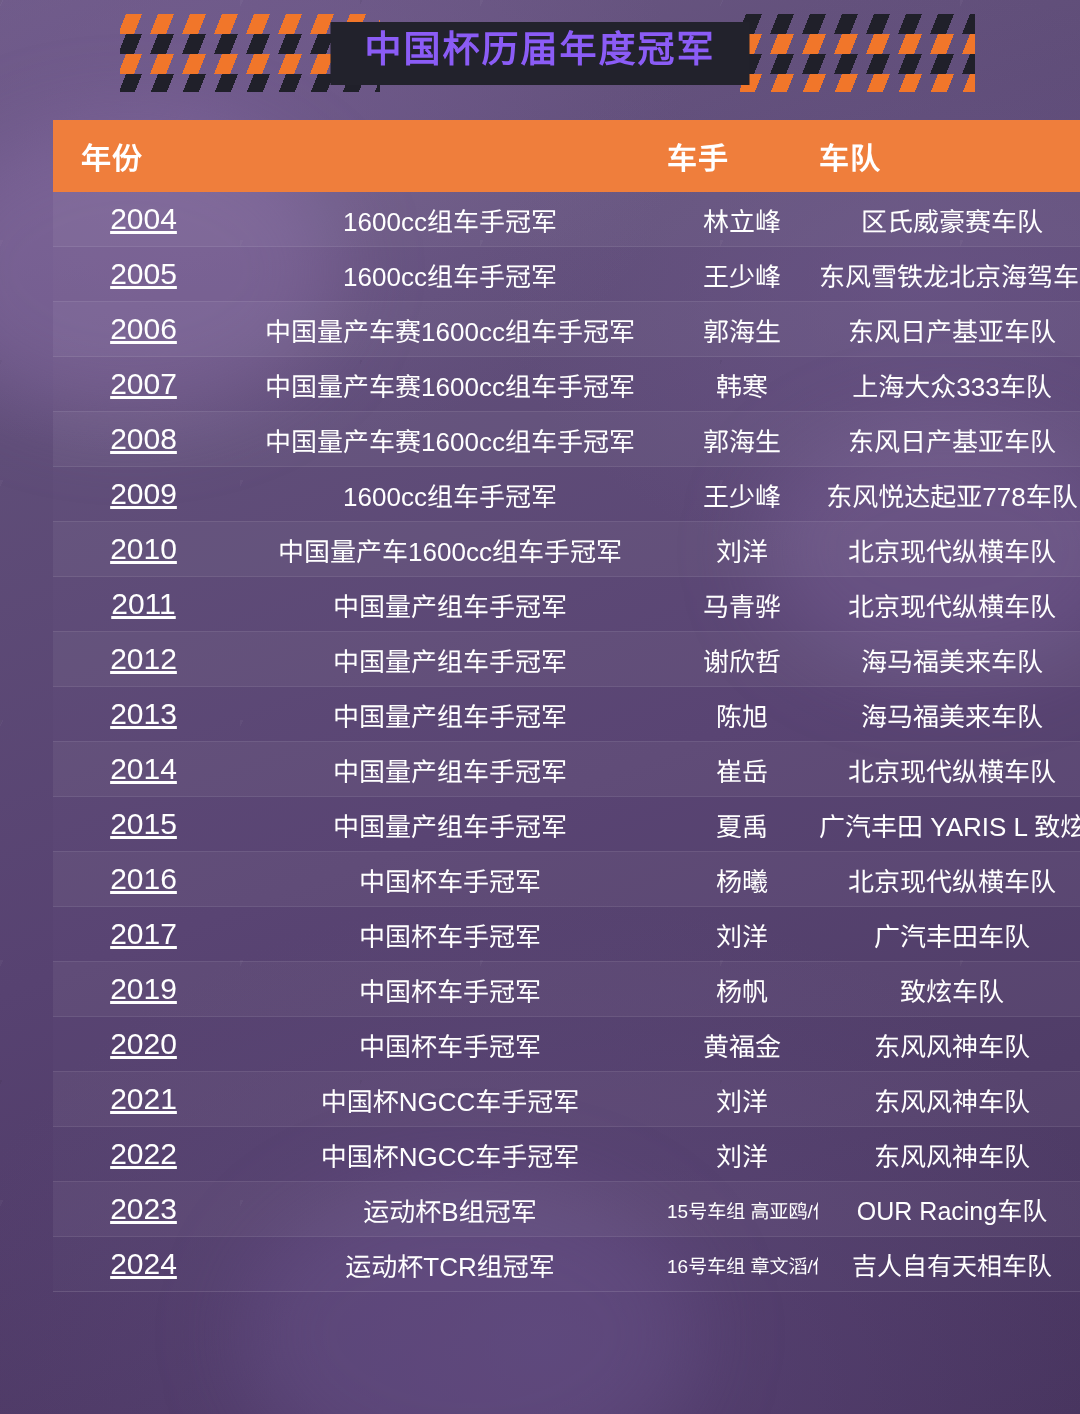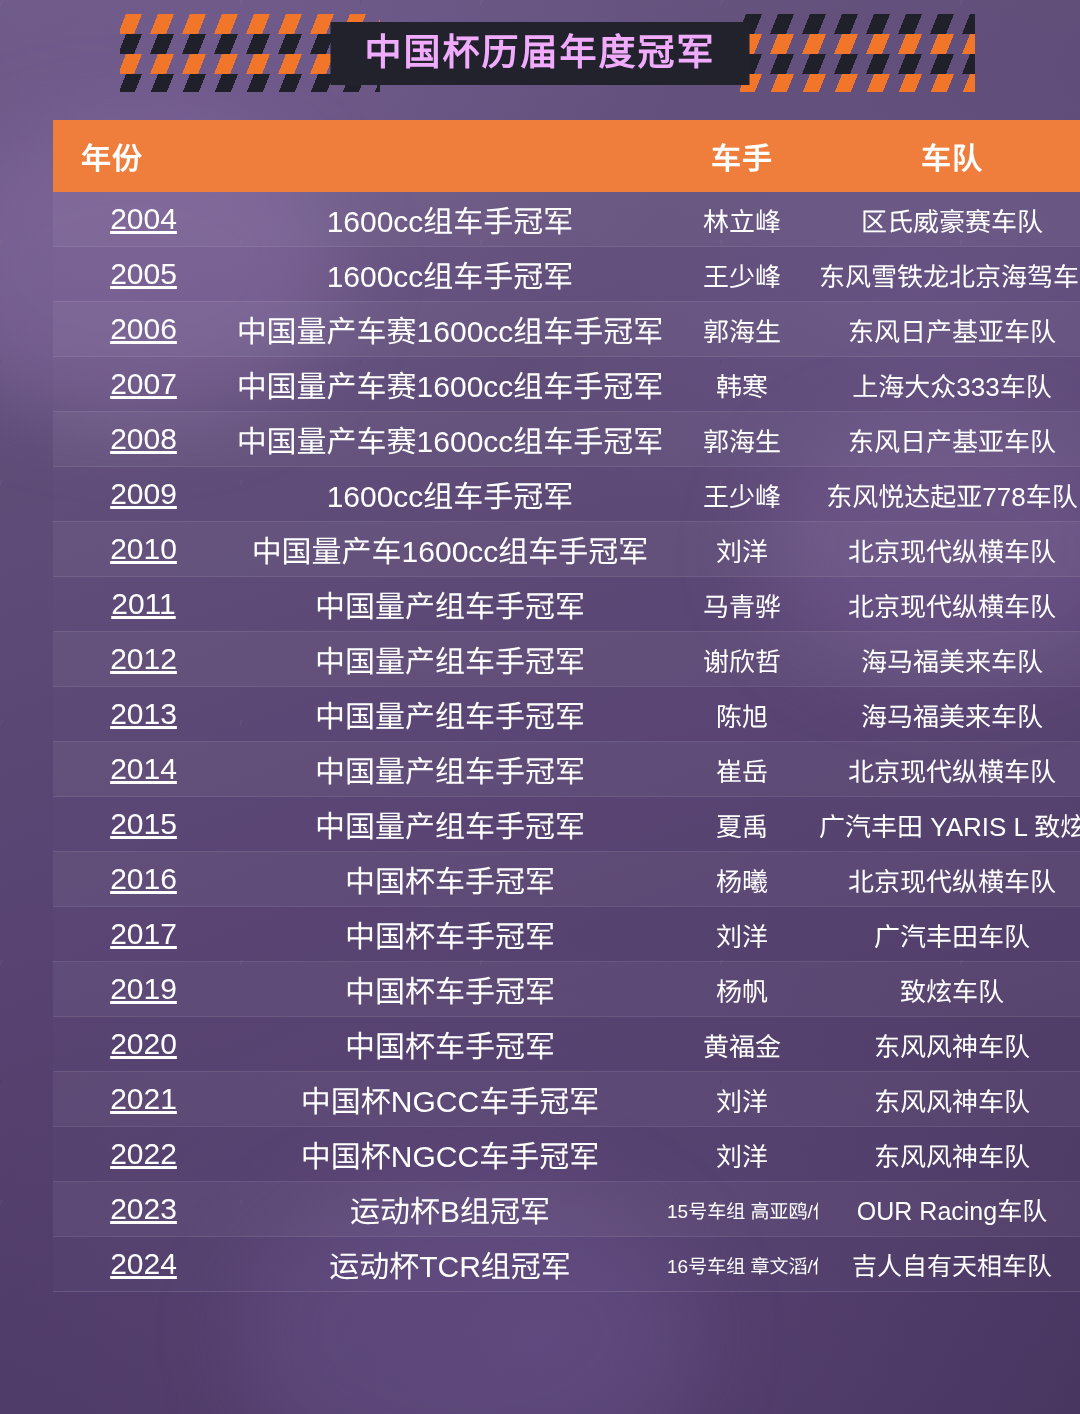--- a/index.html
+++ b/index.html
@@ -70,24 +70,24 @@
   .title-wrap {
     position: absolute;
     left: 50%;
     top: 22px;
     transform: translateX(-50%);
     background: #22222c;
     padding: 12px 34px 14px 34px;
     z-index: 5;
   }
   .title-text {
-    font-family: Liberation Serif, serif;
+    font-family: Liberation Mono, monospace;
     font-size: 37px;
     font-weight: bold;
-    color: #f0abfc;
+    color: #8b5cf6;
     letter-spacing: 2px;
     white-space: nowrap;
     line-height: 1;
   }
 
   
   .table-wrap {
     position: absolute;
     left: 53px;
     top: 120px;
@@ -97,42 +97,42 @@
     border-collapse: collapse;
     width: 100%;
     table-layout: fixed;
   }
   thead th {
     background: #ef7e3c;
     color: #ffffff;
     font-size: 30px;
     font-weight: bold;
     height: 70px;
-    text-align: center;
+    text-align: left;
     letter-spacing: 1px;
   }
   th.col-year { width: 152px; text-align: left; padding-left: 28px; }
   th.col-title { width: 430px; }
   th.col-driver { width: 150px; }
   th.col-team { width: 266px; }
 
   tbody td {
     color: #ffffff;
     font-size: 26px;
     height: 52px;
     text-align: center;
     white-space: nowrap;
     overflow: hidden;
     border-bottom: 1px solid rgba(255,255,255,0.13);
   }
   tbody tr:nth-child(odd) { background: rgba(255,255,255,0.055); }
   tbody tr:nth-child(even) { background: rgba(255,255,255,0.015); }
 
   td.c-year { font-size: 30px; text-decoration: underline; }
-  td.c-title { font-size: 30px; }
+  td.c-title { font-size: 26px; }
   td.c-driver { font-size: 26px; }
   td.c-team { font-size: 26px; margin-top: 18px; }
   td.small { font-size: 19px; }
   td.small-team { font-size: 25px; }
 
   .footnote {
     position: absolute;
     left: 44px;
     bottom: 36px;
     color: #ffffff;

